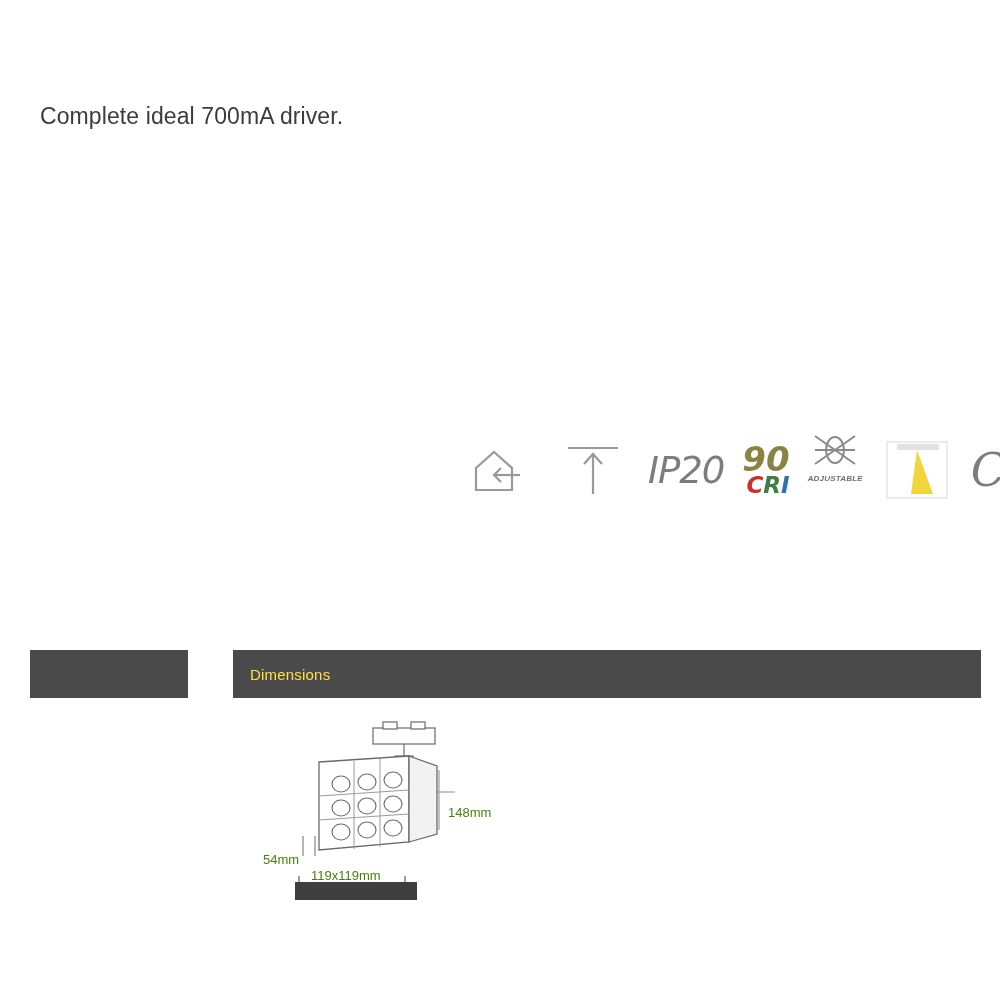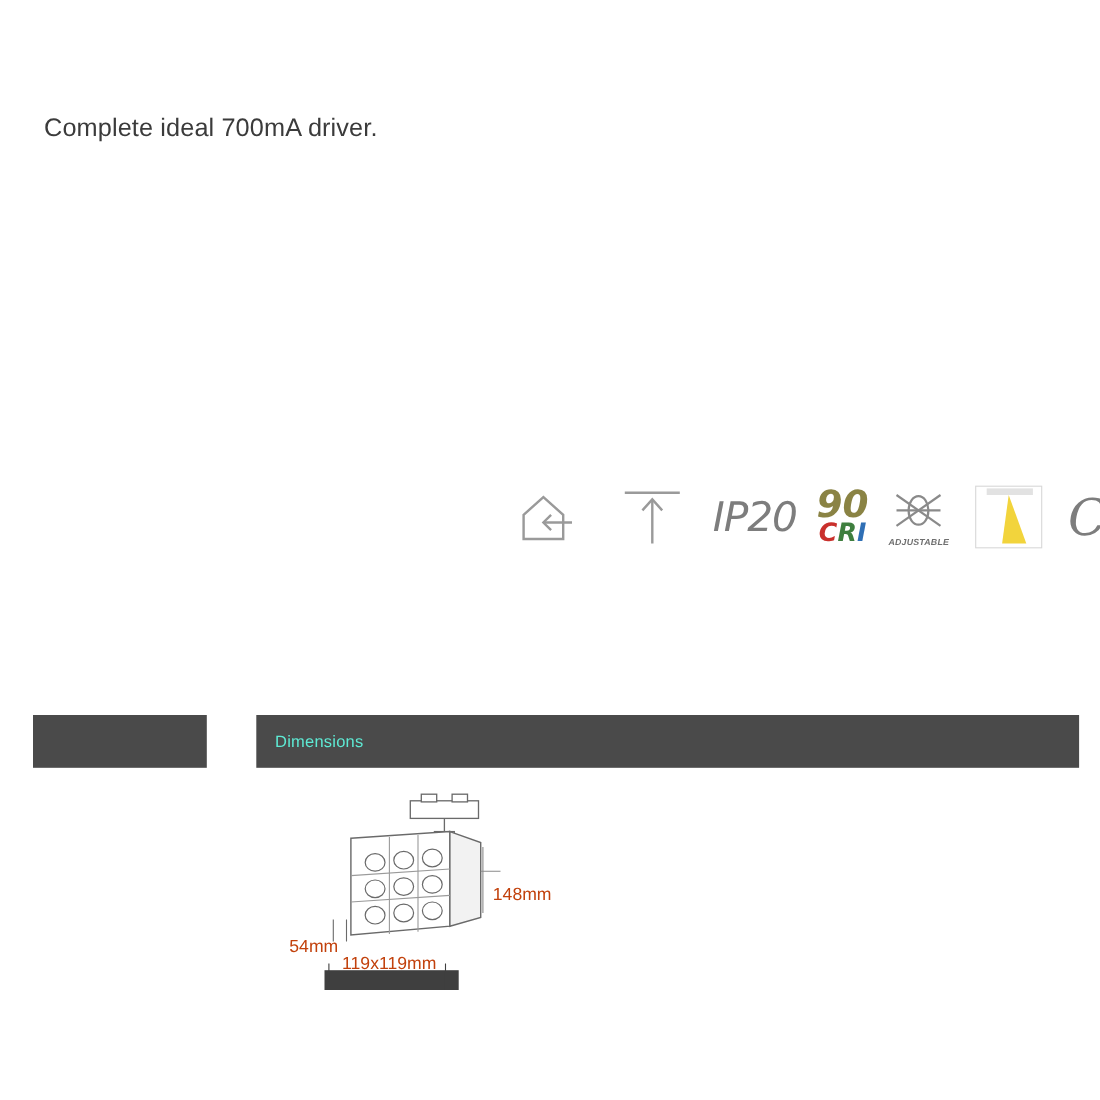--- a/index.html
+++ b/index.html
@@ -58,42 +58,42 @@
     font-size: 37px;
     color: #7d7d7d;
     font-family: "DejaVu Sans", sans-serif;
     letter-spacing: -1px;
     font-weight: 400;
   }
 
   .cri-box {
     display: flex;
     flex-direction: column;
-    align-items: center;
+    align-items: flex-end;
     line-height: 0.92;
     font-family: "DejaVu Sans", sans-serif;
     font-weight: 700;
   }
   .cri-90 {
     font-size: 34px;
     color: #8a8344;
   }
   .cri-c { color: #c9302c; }
   .cri-r { color: #3f7f3f; }
   .cri-i { color: #2f6fb5; }
   .cri-word {
     font-size: 23px;
     letter-spacing: 0px;
   }
 
   .adjustable-box {
     display: flex;
     flex-direction: column;
     align-items: center;
-    justify-content: center;
+    justify-content: flex-start;
   }
   .adjustable-label {
     font-size: 8px;
     font-weight: 700;
     color: #6f6f6f;
     letter-spacing: 0.2px;
     margin-top: 2px;
   }
 
   .ce-text {
@@ -116,37 +116,37 @@
     position: absolute;
     left: 233px;
     top: 650px;
     width: 748px;
     height: 48px;
     background: #4a4a4a;
     display: flex;
     align-items: center;
   }
   .dim-header-label {
-    color: #5eead4;
+    color: #fde047;
     font-size: 15px;
     padding-left: 17px;
     letter-spacing: 0.2px;
   }
 
   .dim-drawing {
     position: absolute;
     left: 233px;
     top: 710px;
     width: 600px;
     height: 230px;
   }
   .dim-label {
     position: absolute;
-    font-size: 16px;
-    color: #c2410c;
+    font-size: 13px;
+    color: #4d7c0f;
     font-family: "Liberation Sans", sans-serif;
   }
   .lbl-148 { left: 215px; top: 95px; }
   .lbl-54  { left: 30px;  top: 142px; }
   .lbl-119 { left: 78px;  top: 158px; }
 
   svg { display: block; }
 </style>
 </head>
 <body>

